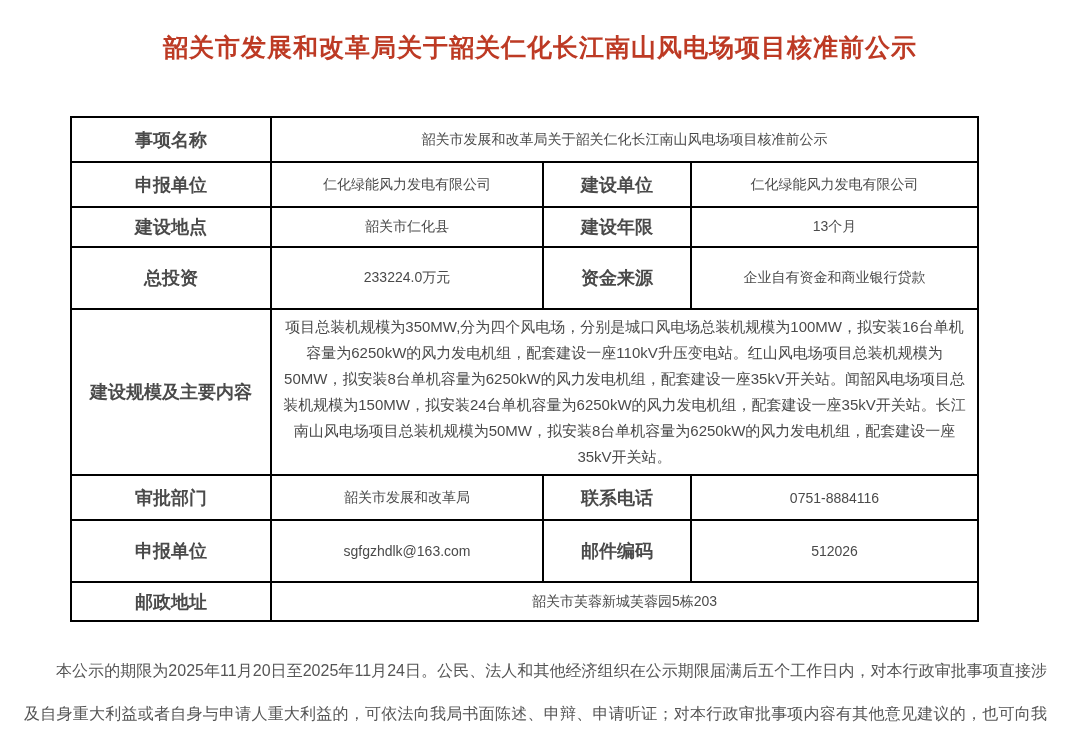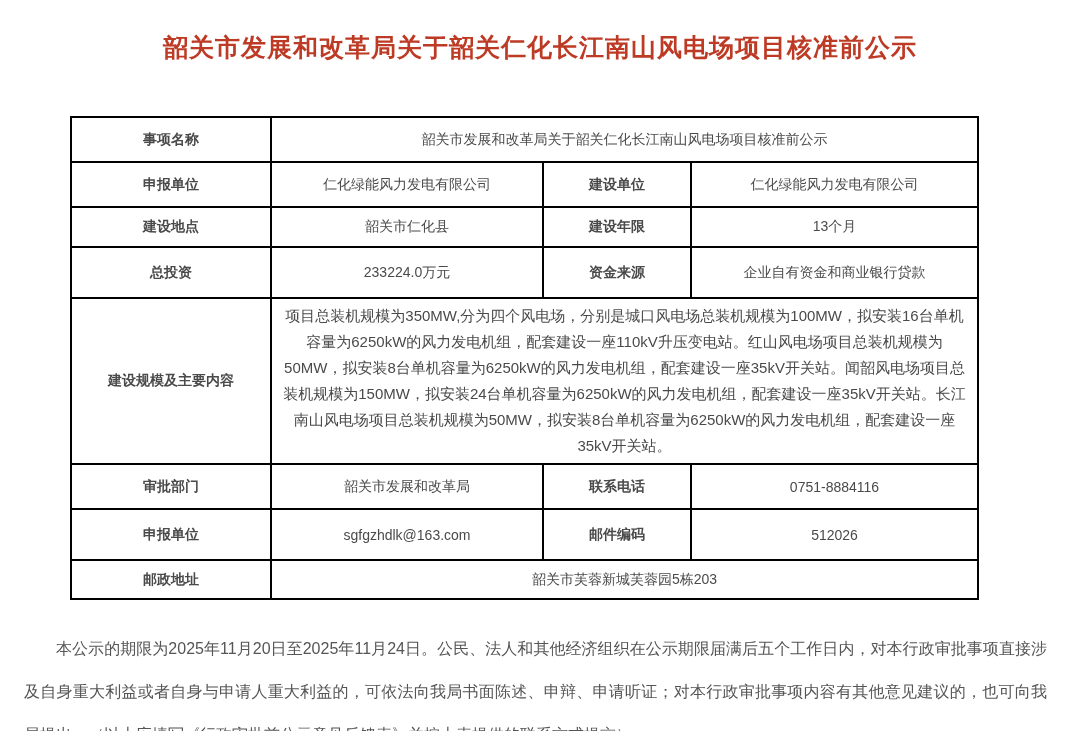--- a/index.html
+++ b/index.html
@@ -35,32 +35,32 @@
     color:var(--table-text);
     font-size:14px;
   }
   table.info-table td{
     border:2px solid var(--border-color);
     text-align:center;
     vertical-align:middle;
     padding:4px 8px;
     overflow:hidden;
   }
-  td.lbl{font-weight:bold;font-size:14px;}
+  td.lbl{font-weight:bold;font-size:18px;}
   td.left-val{text-align:left;padding-left:11px;}
   td.content-val{
     text-align:justify;
     line-height:26px;
     font-size:15px;
     padding:8px 12px 8px 11px;
     border-radius:16px;
   }
   tr.r-sm{height:45px;}
   tr.r-md{height:40px;}
-  tr.r-md2{height:51px;}
+  tr.r-md2{height:62px;}
   tr.r-lg{height:155px;}
   tr.r-last{height:39px;}
   .notice{
     margin:27px 33px 0 24px;
     color:var(--notice-text);
     font-size:16px;
     line-height:43px;
     text-indent:2em;
     text-align:justify;
   }

